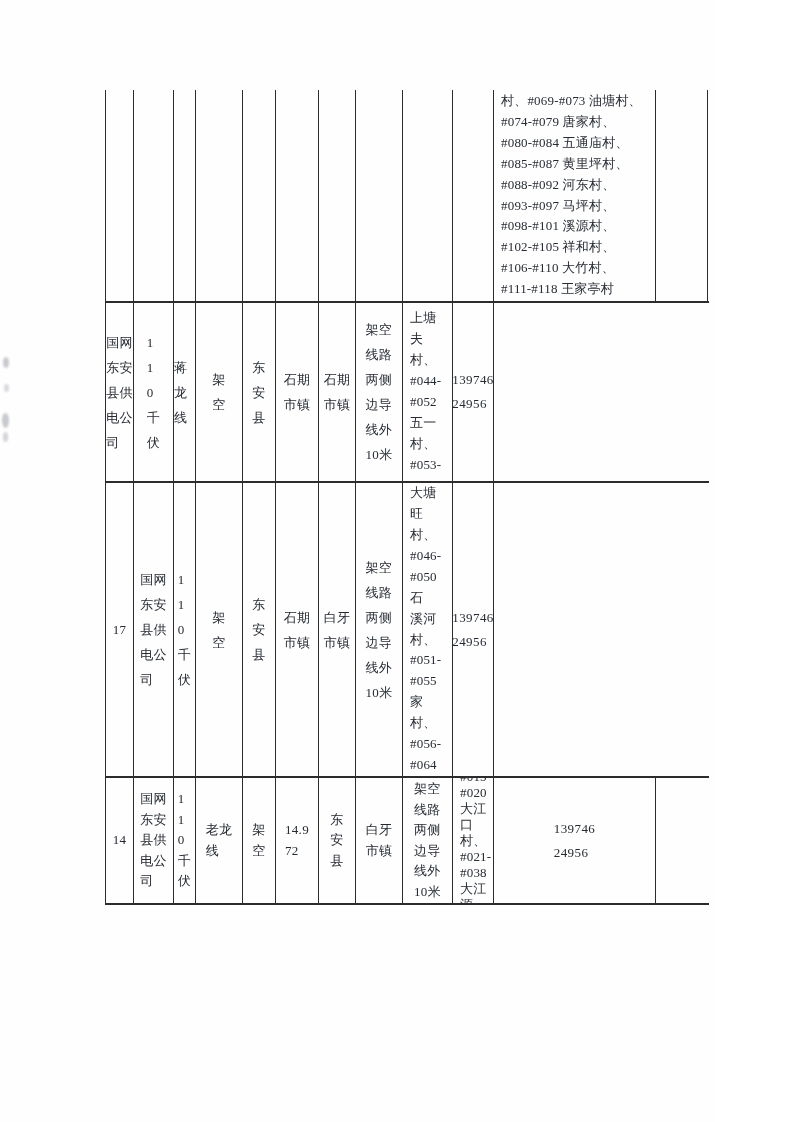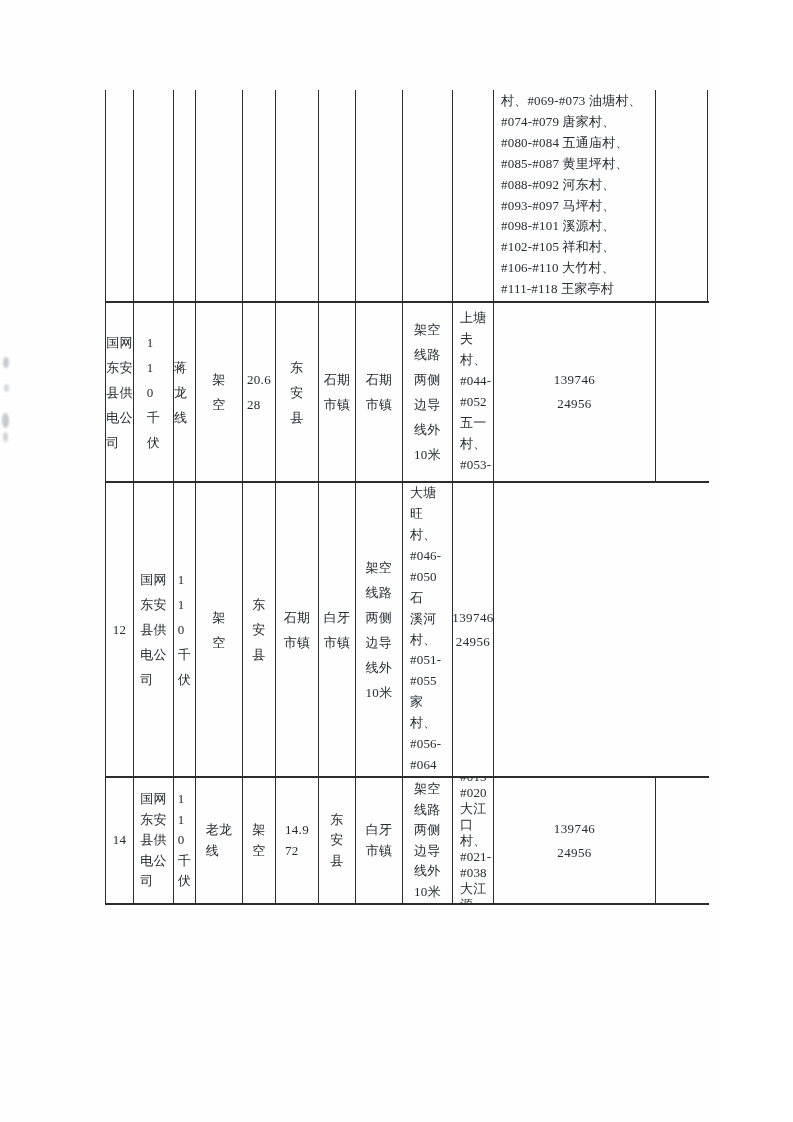--- a/index.html
+++ b/index.html
@@ -39,21 +39,21 @@
     font-size:13px;
     line-height:25px;
     white-space:pre-line;
     text-align:left;
     letter-spacing:.3px;
   }
   .c-villages{justify-content:flex-start;padding-left:7px;padding-right:3px;}
   .c-villages .txt,.r0 .txt{line-height:20.9px;letter-spacing:.2px;}
   .r3 .txt{line-height:20.5px;}
   .r3 .c-villages .txt{line-height:16px;}
-  .c-phone .txt{line-height:24px;letter-spacing:.4px;text-align:center;}
+  .c-phone .txt{line-height:24px;letter-spacing:.4px;}
   .smudge{
     position:absolute;
     background:rgba(110,115,128,.38);
     border-radius:50%;
     filter:blur(1px);
   }
   .s1{left:3px;top:357px;width:6px;height:11px;}
   .s2{left:4px;top:384px;width:5px;height:8px;opacity:.7;}
   .s3{left:2px;top:413px;width:7px;height:15px;}
   .s4{left:3px;top:432px;width:5px;height:10px;opacity:.8;}
@@ -134,24 +134,20 @@
 伏</span>
         </div>
       <div class="cell c-line-name">
           <span class="txt">蒋龙
 线</span>
         </div>
       <div class="cell c-line-type">
           <span class="txt">架
 空</span>
         </div>
-      <div class="cell c-length">
-          <span class="txt">20.6
-28</span>
-        </div>
       <div class="cell c-county">
           <span class="txt">东
 安
 县</span>
         </div>
       <div class="cell c-start-town">
           <span class="txt">石期
 市镇</span>
         </div>
       <div class="cell c-end-town">
@@ -176,21 +172,21 @@
 #060-#068 建河村</span>
         </div>
       <div class="cell c-phone">
           <span class="txt">139746
 24956</span>
         </div>
     </div>
 
     <div class="row r2">
       <div class="cell c-seq">
-          <span class="txt">12</span>
+          <span class="txt">17</span>
         </div>
       <div class="cell c-company">
           <span class="txt">国网
 东安
 县供
 电公
 司</span>
         </div>
       <div class="cell c-voltage">
           <span class="txt">1

